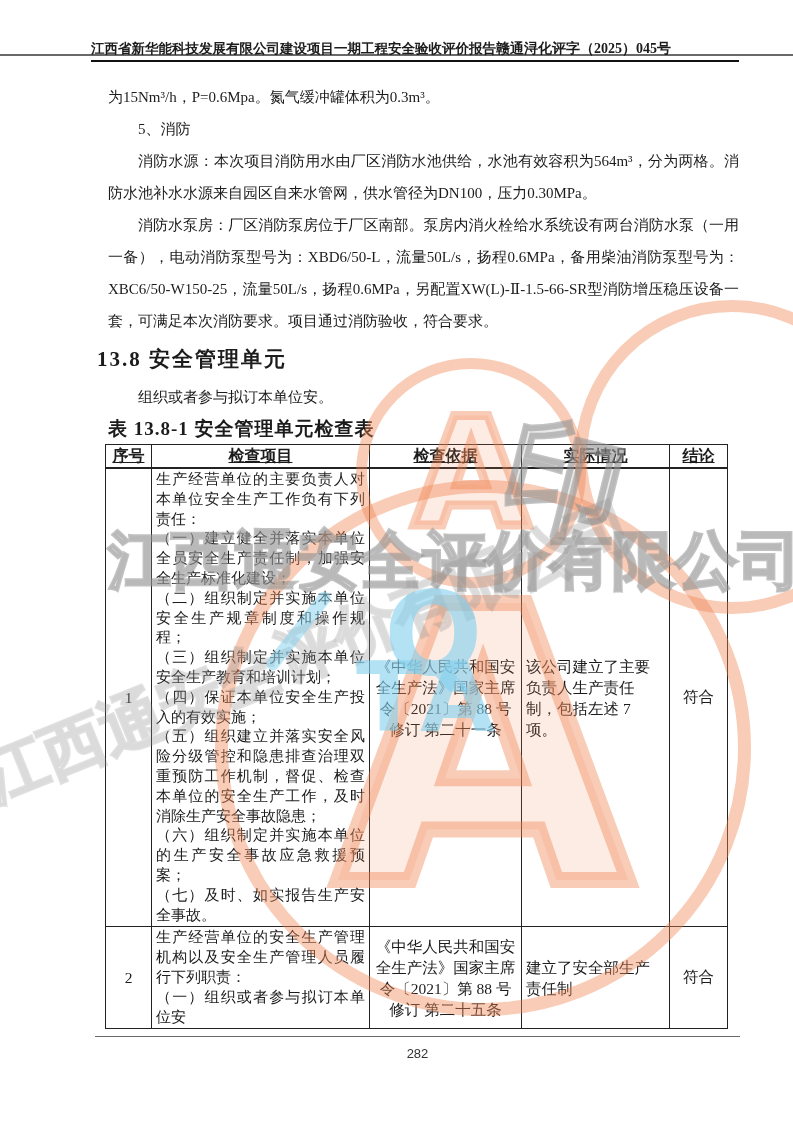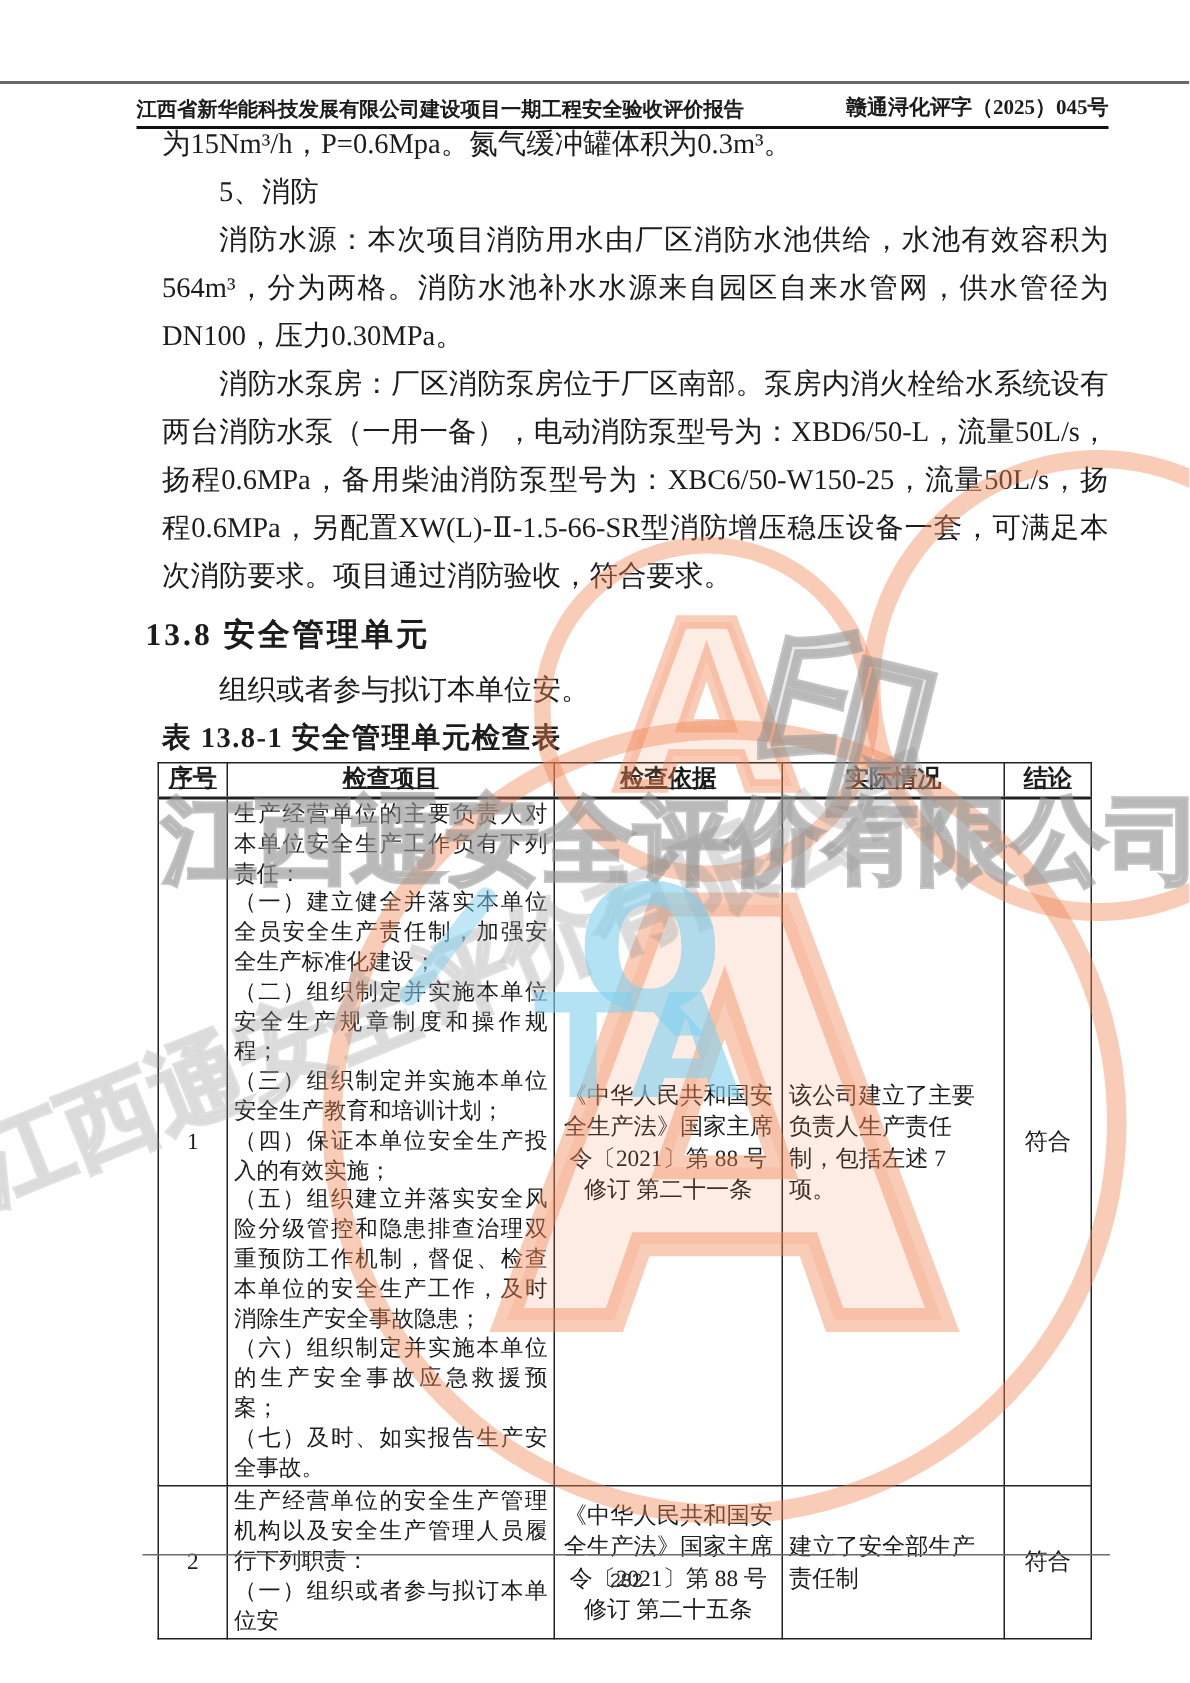--- a/index.html
+++ b/index.html
@@ -7,30 +7,30 @@
     position:relative;
     width:793px;height:1122px;
     background:#ffffff;
     overflow:hidden;
     font-family:"Liberation Serif","DejaVu Serif",serif;
     color:#1c1c1c;
   }
   .scan-line{position:absolute;top:54px;left:0;width:100%;height:2px;background:#4f4f4f;opacity:.85;}
   
   .doc-header{
-    position:absolute;top:64px;left:91px;right:54px;
-    display:flex;justify-content:space-between;align-items:flex-end;
+    position:absolute;top:40px;left:91px;right:54px;
+    display:flex;align-items:flex-end;
     border-bottom:2px solid #111;
     padding-bottom:2px;
     font-weight:bold;font-size:13.5px;line-height:18px;
   }
   .doc-header .hdr-right{font-size:14px;white-space:nowrap;}
   
   .doc-body{position:absolute;top:81px;left:108px;right:54px;}
-  .doc-body p{margin:0;font-size:19px;line-height:32px;}
+  .doc-body p{margin:0;font-size:15px;line-height:32px;}
   .p-first{margin-top:21px;}
   .indent{text-indent:2em;}
   .just{text-align:justify;}
   h2.sec{
     margin:7px 0 0 -11px;
     font-size:21px;line-height:30px;letter-spacing:2px;
     font-weight:bold;
   }
   .intro{margin-top:7px !important;}
   .table-title{

